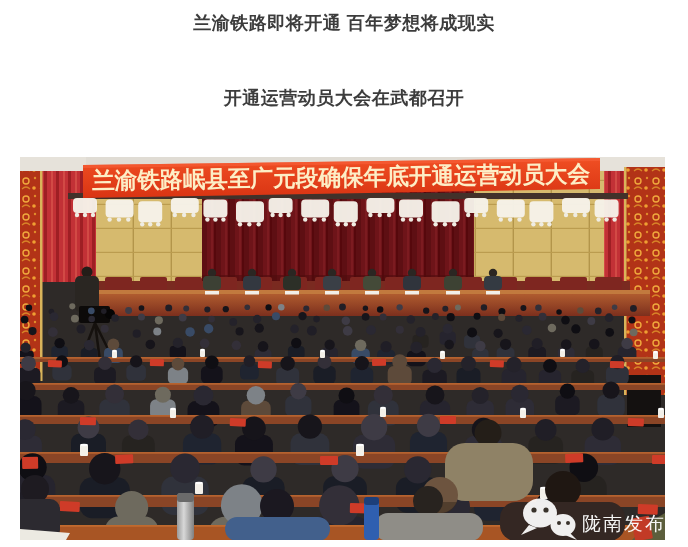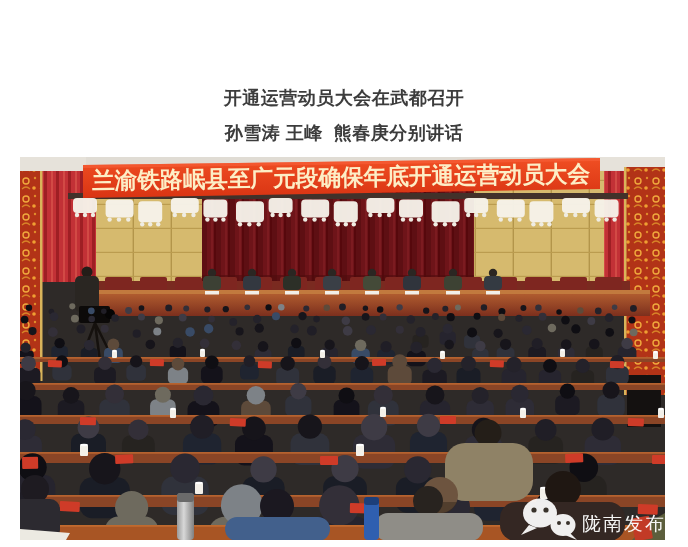--- a/index.html
+++ b/index.html
@@ -12,22 +12,22 @@
   .h-line3{top:86px;}
   .h-line4{top:121px;}
   .photo{position:absolute;left:20px;top:157px;width:645px;height:383px;overflow:hidden;
          background:#2e2a28;}
   .photo svg{display:block;}
 </style>
 </head>
 <body>
 
 <div class="page">
+  <div class="h-line h-line1">兰渝铁路即将开通 百年梦想将成现实</div>
   <div class="h-line h-line3">开通运营动员大会在武都召开</div>
-  <div class="h-line h-line4">孙雪涛 王峰  熊春庚分别讲话</div>
 
   <div class="photo">
     <svg width="645" height="383" viewBox="0 0 645 383" xmlns="http://www.w3.org/2000/svg">
       <defs>
         <pattern id="ornate" width="18" height="18" patternUnits="userSpaceOnUse">
           <rect width="18" height="18" fill="#b23317"></rect>
           <circle cx="6" cy="6" r="3" fill="none" stroke="#f0a83c" stroke-width="1.4"></circle>
           <circle cx="14" cy="13" r="1.8" fill="#ef9f32"></circle>
           <path d="M2,14 q4,-4 8,0" fill="none" stroke="#d88427" stroke-width="1.2"></path>
           <circle cx="15" cy="3" r="1.2" fill="#e08c2a"></circle>

